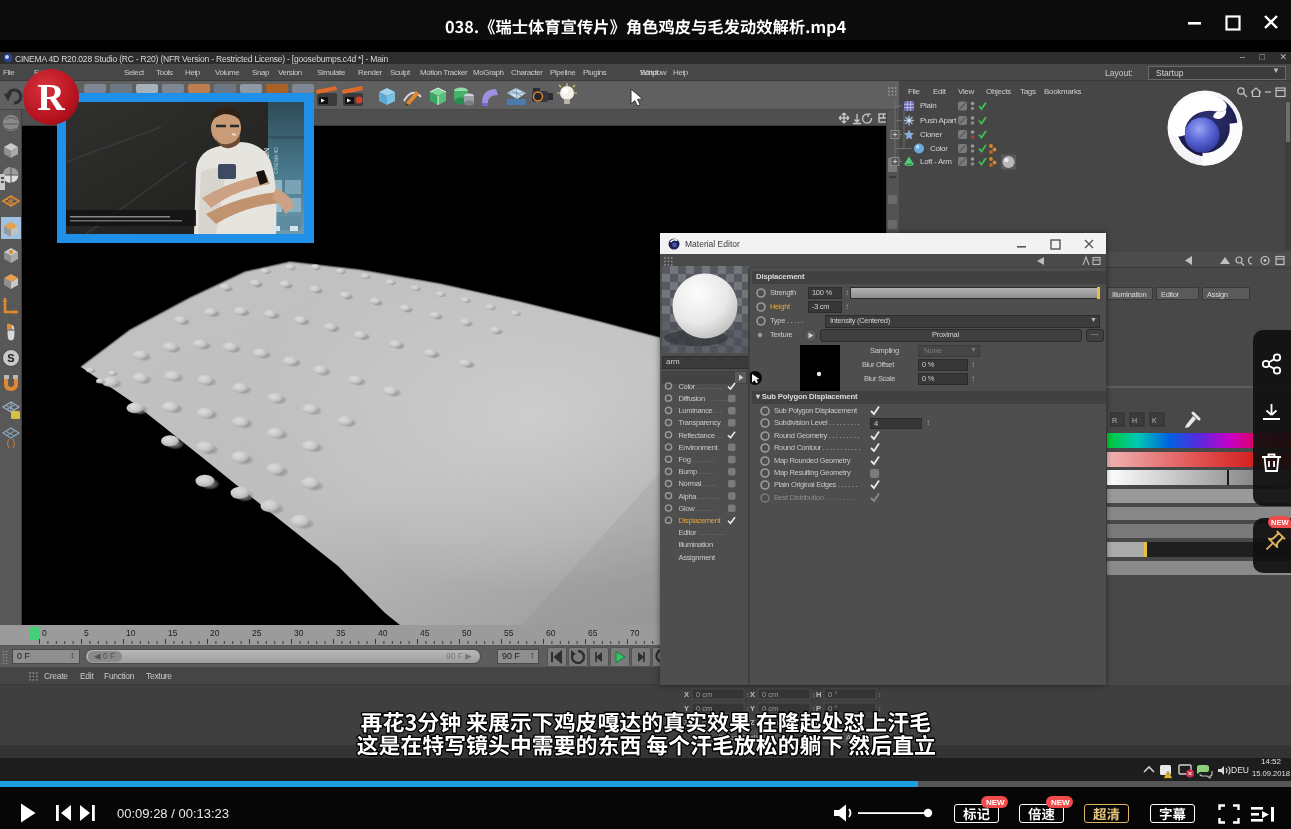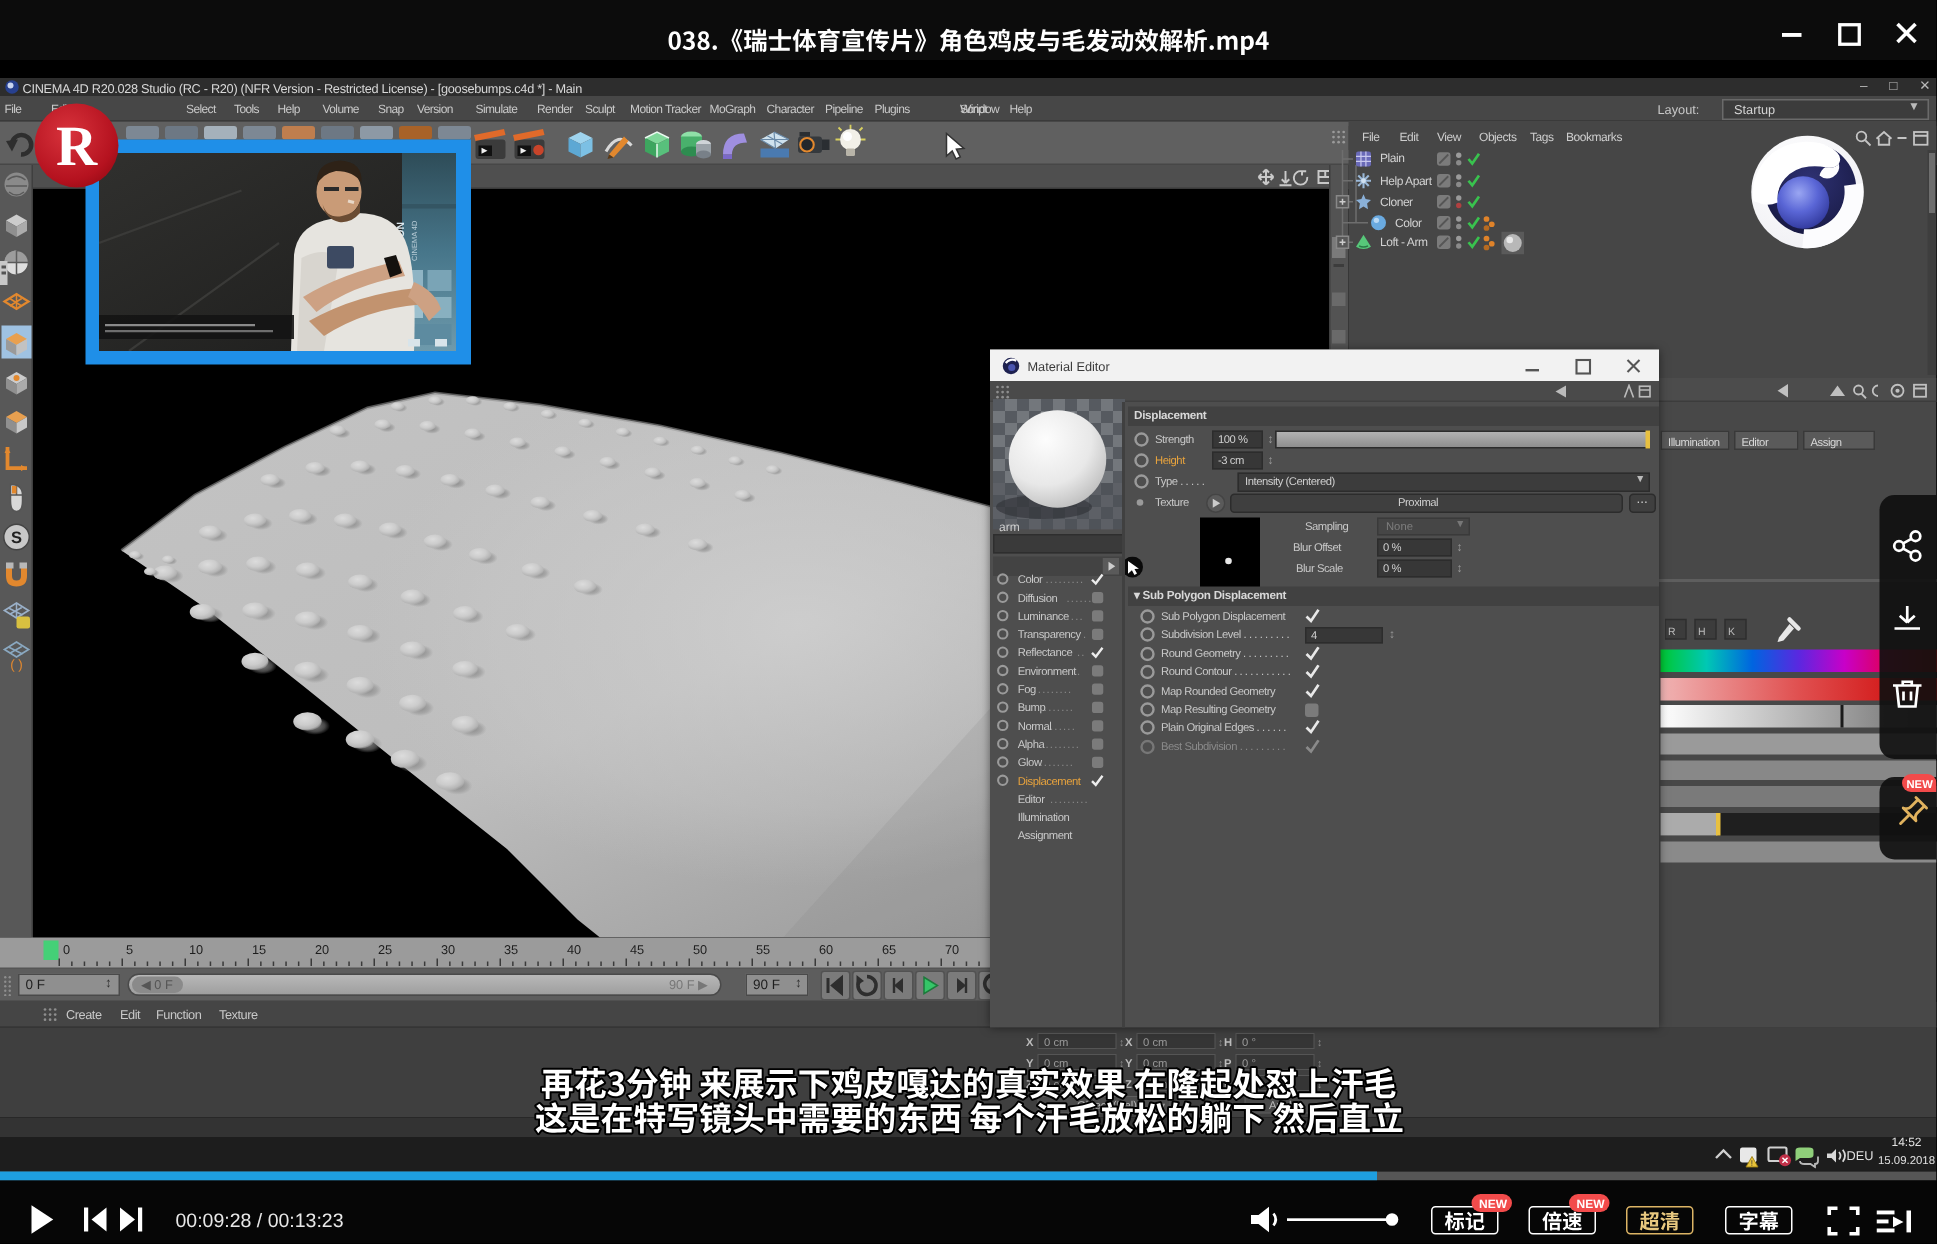--- a/index.html
+++ b/index.html
@@ -686,21 +686,21 @@
       </g>
       <path d="M9 61.5 L16 61.5" stroke="#6e6e6e" stroke-width="1"></path>
       <rect x="5" y="57.5" width="8" height="8" fill="#585858" stroke="#888"></rect>
       <path d="M7 61.5 L11 61.5 M9 59.5 L9 63.5" stroke="#ccc" stroke-width="1"></path>
       <g transform="translate(18,56.5)">
         <path d="M0 8 L5 0 L10 8 Q5 11 0 8 Z" fill="#57c87a"></path>
         <path d="M2 7.4 Q5 9 8 7.4" stroke="#2a7a46" fill="none"></path>
       </g>
     </svg>
 <div class="tx" style="left:920px;top:101px;font-size:8px;letter-spacing:-0.3px;color:#d2d2d2">Plain</div>
-<div class="tx" style="left:920px;top:115.5px;font-size:8px;letter-spacing:-0.3px;color:#d2d2d2">Help Apart</div>
+<div class="tx" style="left:920px;top:115.5px;font-size:8px;letter-spacing:-0.3px;color:#d2d2d2">Push Apart</div>
 <div class="tx" style="left:920px;top:129.5px;font-size:8px;letter-spacing:-0.3px;color:#d2d2d2">Cloner</div>
 <div class="tx" style="left:930px;top:143.5px;font-size:8px;letter-spacing:-0.3px;color:#d2d2d2">Color</div>
 <div class="tx" style="left:920px;top:156.5px;font-size:8px;letter-spacing:-0.3px;color:#d2d2d2">Loft - Arm</div>
 <svg class="abs" style="left:957px;top:100px" width="70" height="70">
       <rect x="1" y="1.5" width="9" height="9" rx="2" fill="#7b7b7b"></rect>
       <path d="M2.5 9 L8.5 3" stroke="#565656" stroke-width="1.2"></path>
       <circle cx="15.5" cy="3.5" r="1.8" fill="#9a9a9a"></circle>
       <circle cx="15.5" cy="8.5" r="1.8" fill="#8a8a8a"></circle>
       <path d="M22 6 L24.5 9 L29 2.5" stroke="#39c24e" stroke-width="1.8" fill="none"></path>
       <rect x="1" y="16.0" width="9" height="9" rx="2" fill="#7b7b7b"></rect>
@@ -848,21 +848,21 @@
           <stop offset="0.85" stop-color="#c2c2c2"></stop>
           <stop offset="1" stop-color="#9e9e9e"></stop>
         </radialGradient>
 </defs>
 <rect width="88" height="87" fill="url(#chk)"></rect>
 <rect y="56" width="88" height="31" fill="#4a4e54" opacity="0.55"></rect>
 <ellipse cx="34" cy="72" rx="32" ry="8" fill="#2e3136" opacity="0.6"></ellipse>
 <circle cx="43" cy="40" r="32.5" fill="url(#msph)"></circle>
 </svg>
 <div class="abs" style="left:662px;top:356px;width:88px;height:13px;background:#3a3a3a;border:1px solid #2e2e2e"></div>
-<div class="tx" style="left:666px;top:347px;font-size:8px;color:#cfcfcf">arm</div>
+<div class="tx" style="left:666px;top:357px;font-size:8px;color:#cfcfcf">arm</div>
 <div class="abs" style="left:662px;top:371px;width:88px;height:13px;background:#434343"></div>
 <svg class="abs" style="left:735px;top:371px" width="28" height="16">
       <rect x="0" y="1" width="11" height="11" fill="#5a5a5a"></rect>
       <path d="M4 3.5 L8.5 6.5 L4 9.5 Z" fill="#ccc"></path>
       <circle cx="20" cy="7" r="7" fill="#0a0a0a"></circle>
       <path d="M17 3 L17 11.5 L19.6 9.2 L21.3 12.3 L23 11.3 L21.3 8.4 L24.3 8.1 Z" fill="#fff"></path>
     </svg>
 <svg class="abs" style="left:660px;top:380px" width="90" height="185">
       <circle cx="8.5" cy="6.0" r="3.1" fill="none" stroke="#9a9a9a" stroke-width="1.4"></circle>
       <text x="18.5" y="8.8" font-size="7.5" letter-spacing="-0.3" fill="#c9c9c9" font-family="Liberation Sans">Color</text>
@@ -1015,21 +1015,21 @@
 <svg class="abs" style="left:760px;top:480.4px" width="10" height="10">
       <circle cx="5" cy="5" r="4" fill="none" stroke="#9a9a9a" stroke-width="1.6"></circle>
     </svg>
 <div class="tx" style="left:774px;top:480.4px;font-size:7.5px;letter-spacing:-0.3px;color:#c9c9c9">Plain Original Edges . . . . . .</div>
 <svg class="abs" style="left:870px;top:480.4px" width="12" height="10">
       <path d="M1 5 L4 8 L9 0.5" stroke="#e8e8e8" stroke-width="1.8" fill="none"></path>
     </svg>
 <svg class="abs" style="left:760px;top:492.8px" width="10" height="10">
       <circle cx="5" cy="5" r="4" fill="none" stroke="#777" stroke-width="1.6"></circle>
     </svg>
-<div class="tx" style="left:774px;top:492.8px;font-size:7.5px;letter-spacing:-0.3px;color:#8a8a8a">Best Subdivision . . . . . . . . .</div>
+<div class="tx" style="left:774px;top:492.8px;font-size:7.5px;letter-spacing:-0.3px;color:#8a8a8a">Best Distribution . . . . . . . . .</div>
 <svg class="abs" style="left:870px;top:492.8px" width="12" height="10">
       <path d="M1 5 L4 8 L9 0.5" stroke="#8a8a8a" stroke-width="1.8" fill="none"></path>
     </svg>
 <svg class="abs" style="left:84px;top:84px" width="240" height="9">
       <rect x="0" y="0" width="22" height="9" rx="2" fill="#7d8894"></rect>
       <rect x="26" y="0" width="22" height="9" rx="2" fill="#6d7884"></rect>
       <rect x="52" y="0" width="22" height="9" rx="2" fill="#a5b1bb"></rect>
       <rect x="78" y="0" width="22" height="9" rx="2" fill="#7d8894"></rect>
       <rect x="104" y="0" width="22" height="9" rx="2" fill="#bf7e4e"></rect>
       <rect x="130" y="0" width="22" height="9" rx="2" fill="#6d7884"></rect>

